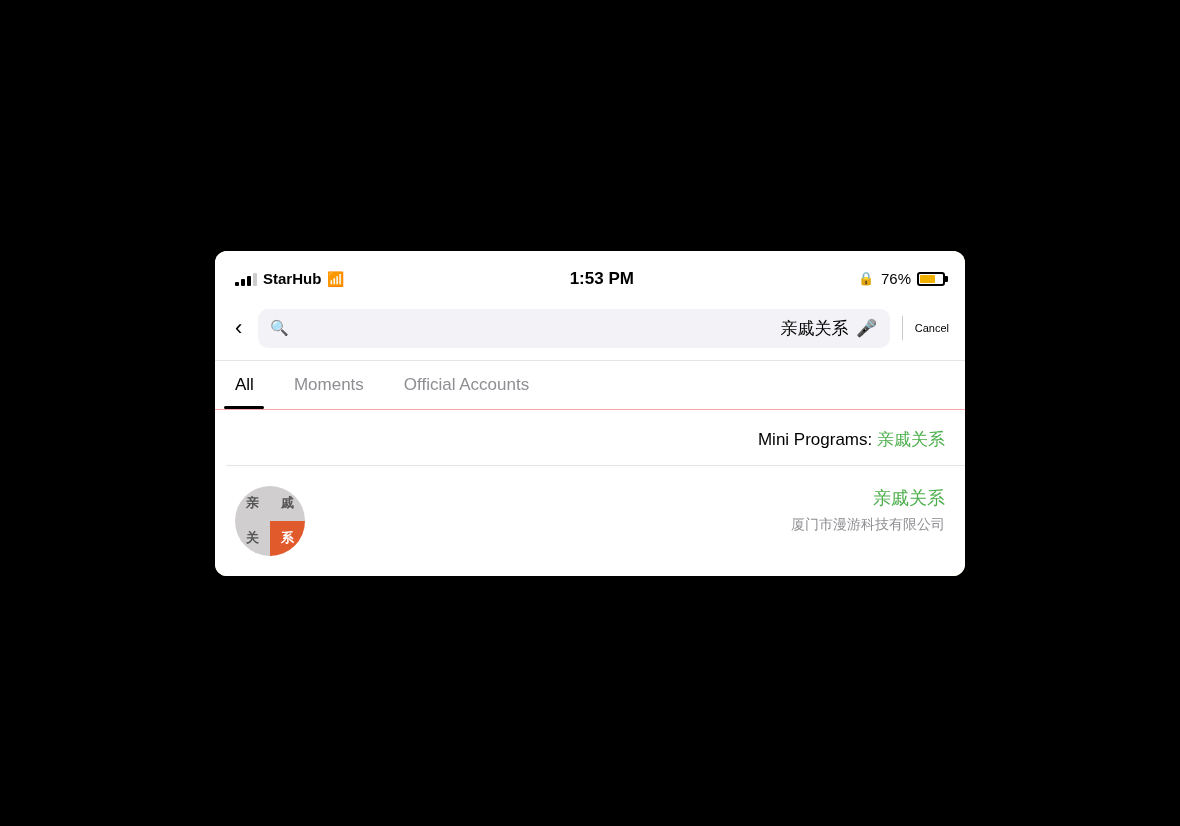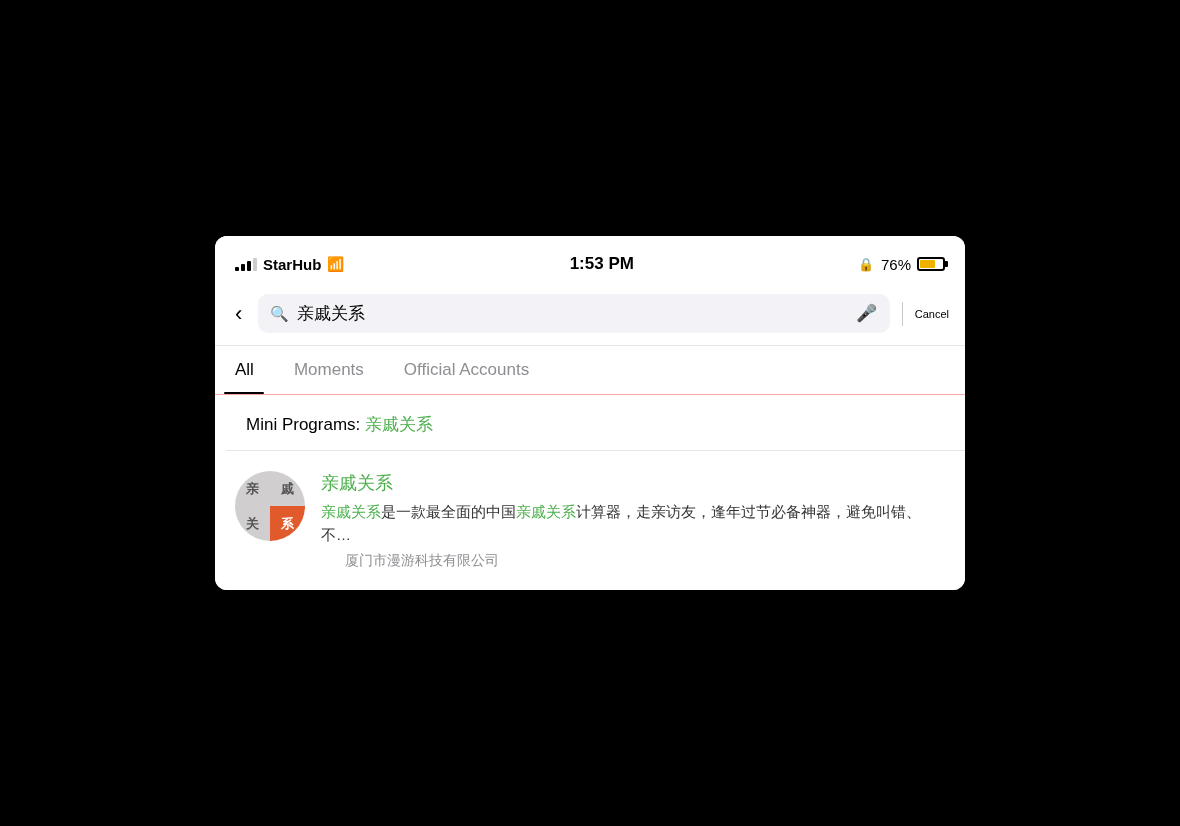--- a/index.html
+++ b/index.html
@@ -11,20 +11,21 @@
       width: 1180px;
       height: 826px;
       font-family: -apple-system, 'PingFang SC', 'Helvetica Neue', sans-serif;
     }
     .phone-frame {
       width: 750px;
       background: #fef9c3;
       border-radius: 12px;
       overflow: hidden;
       box-shadow: 0 4px 40px rgba(0,0,0,0.5);
+      text-align: right;
     }
     
     .status-bar {
       background: #fff;
       display: flex;
       align-items: center;
       justify-content: space-between;
       padding: 14px 20px 8px 20px;
       height: 50px;
     }
@@ -321,21 +322,18 @@
         </div>
         <div class="icon-quadrant icon-q3">
           <span>关</span>
         </div>
         <div class="icon-quadrant icon-q4">
           <span>系</span>
         </div>
       </div>
       <div class="result-text">
         <div class="result-title">亲戚关系</div>
-        <div class="result-desc">
-          <span class="plain"></span><span style="color:#4caf4c;">亲戚关系</span><span class="plain">是一款最全面的中国</span><span style="color:#4caf4c;">亲戚关系</span><span class="plain">计算器，走亲访友，逢年过节必备神器，避免叫错、不…</span>
-        </div>
         <div class="result-company">厦门市漫游科技有限公司</div>
       </div>
     </div>
 
   </div>
 </div>
 
 </body></html>

